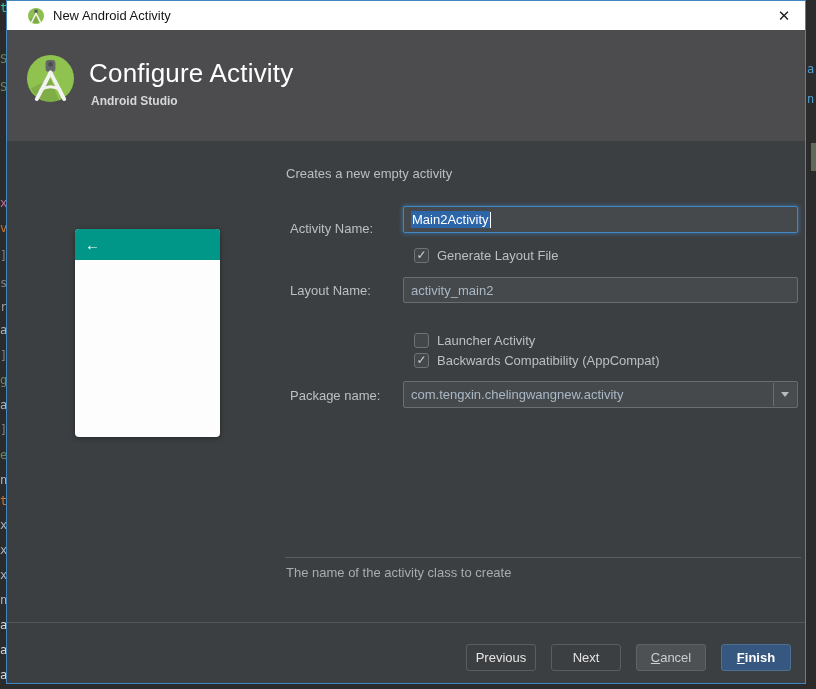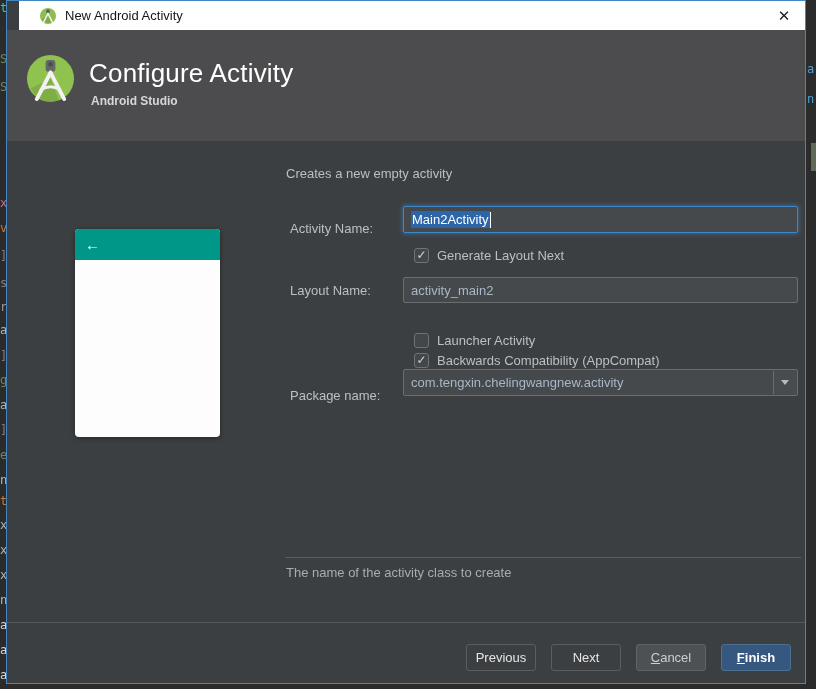--- a/index.html
+++ b/index.html
@@ -18,21 +18,21 @@
   .code-strip-right { left:807px; width:9px; }
   .code-frag { position:absolute; left:0; white-space:pre; }
   .code-block { position:absolute; left:4px; right:0; }
 
   
   .dialog { position:absolute; left:6px; top:0; width:800px; height:684px;
     border:1px solid #3f87c5; display:flex; flex-direction:column;
     background:#3c3f41; }
 
   .titlebar { height:29px; background:#ffffff; display:flex; align-items:center;
-    flex:0 0 29px;margin-left:12px; }
+    flex:0 0 29px; }
   .titlebar-icon { width:16px; height:16px; margin-left:21px; }
   .titlebar-text { margin-left:9px; font-size:13px; color:#151515; }
   .close-btn { margin-left:auto; margin-right:11px; width:20px; height:20px;
     display:flex; align-items:center; justify-content:center;
     font-size:15px; color:#222; cursor:default; }
 
   .header { flex:0 0 111px; background:#4c4c4e; position:relative; }
   .logo { position:absolute; left:20px; top:25px; width:47px; height:47px; }
   .h-title { position:absolute; left:82px; top:28px; font-size:26px;
     color:#ffffff; letter-spacing:.2px;text-align:right; }
@@ -167,40 +167,40 @@
     <div class="desc">Creates a new empty activity</div>
 
     <div class="form-label" style="top:66px;margin-top:8px;">Activity Name:</div>
     <div class="field focused" style="top:65px;">
       <span class="selection">Main2Activity</span>
         <span class="caret"></span>
     </div>
 
     <div class="check-row" style="top:106px;">
       <span class="checkbox checked">✓</span>
-      <span>Generate Layout Next</span>
+      <span>Generate Layout File</span>
     </div>
 
     <div class="form-label" style="top:136px;">Layout Name:</div>
     <div class="field" style="top:136px; height:26px;">
       <span>activity_main2</span>
     </div>
 
     <div class="check-row" style="top:191px;align-items:center;">
       <span class="checkbox"></span>
       <span>Launcher Activity</span>
     </div>
 
     <div class="check-row" style="top:211px;">
       <span class="checkbox checked">✓</span>
       <span>Backwards Compatibility (AppCompat)</span>
     </div>
 
     <div class="form-label" style="top:241px;">Package name:</div>
-    <div class="field combo" style="top:228px;">
+    <div class="field combo" style="top:240px;">
       <span>com.tengxin.chelingwangnew.activity</span>
       <span class="combo-arrow">
         <span class="tri-down"></span>
       </span>
     </div>
 
     <div class="divider"></div>
     <div class="hint">The name of the activity class to create</div>
   </div>
 

